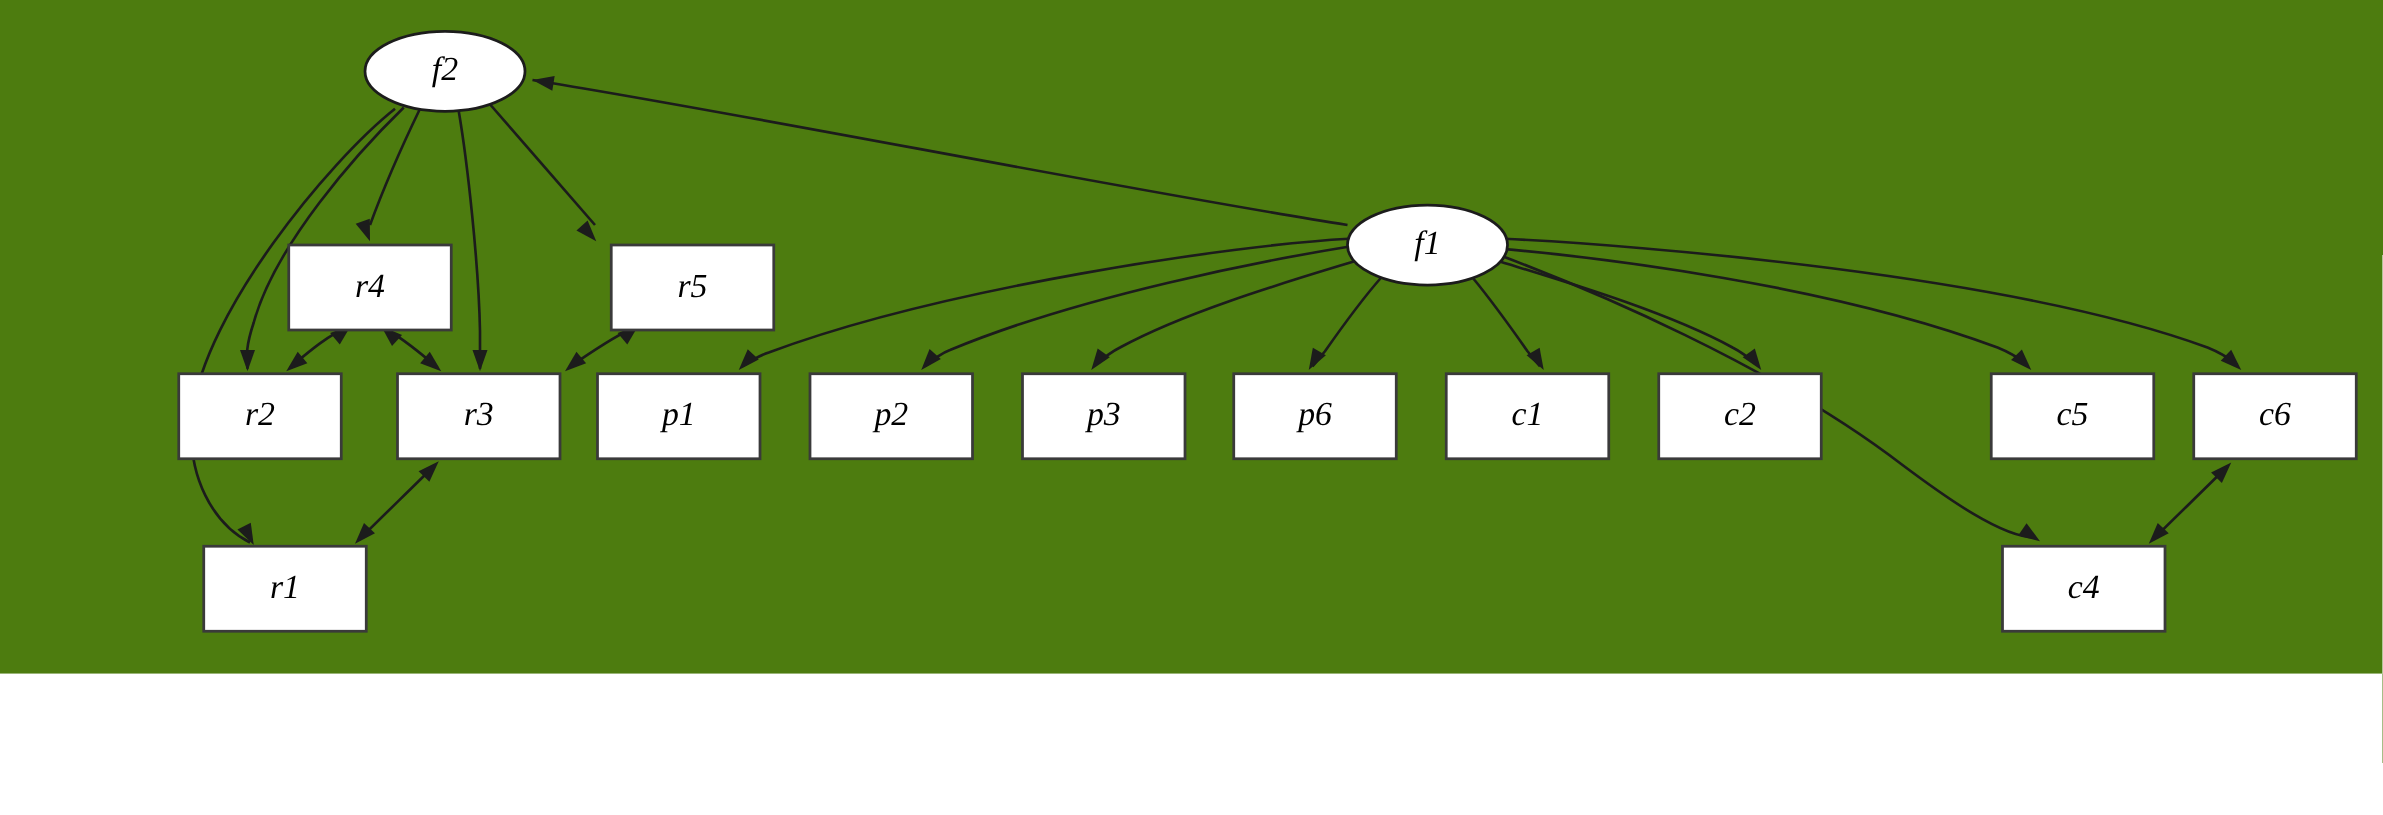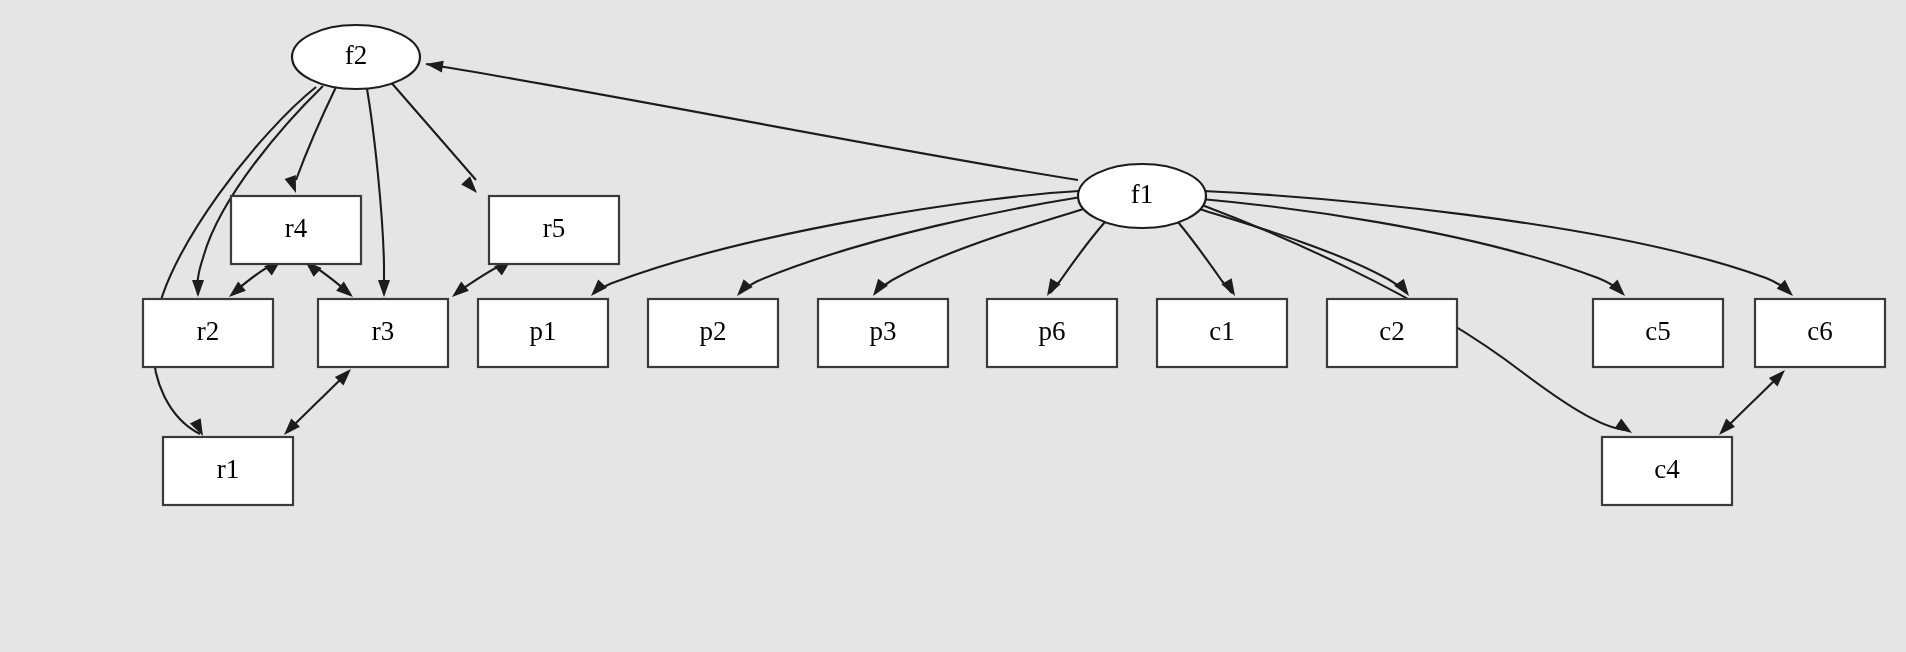--- a/index.html
+++ b/index.html
@@ -1,17 +1,17 @@
 <!DOCTYPE html>
 <html><head>
 <meta charset="utf-8">
 <style>
   html,body{margin:0;padding:0;background:#ffffff;}
   body{font-family:"Liberation Serif", serif;}
-  #stage{position:relative;width:1906px;height:652px;background:#e5e5e5;overflow:hidden;}
+  #stage{position:relative;width:1906px;height:539px;background:#4d7c0f;overflow:hidden;font-style:italic;}
   #graph{position:absolute;left:0;top:0;width:1906px;height:652px;}
   .node-label{
     font-family:"Liberation Serif", serif;
     font-size:27px;
     fill:#000000;
     text-anchor:middle;
     dominant-baseline:middle;
     user-select:none;
   }
   .shape{fill:#ffffff;stroke:#3a3a3a;stroke-width:2.2;}

